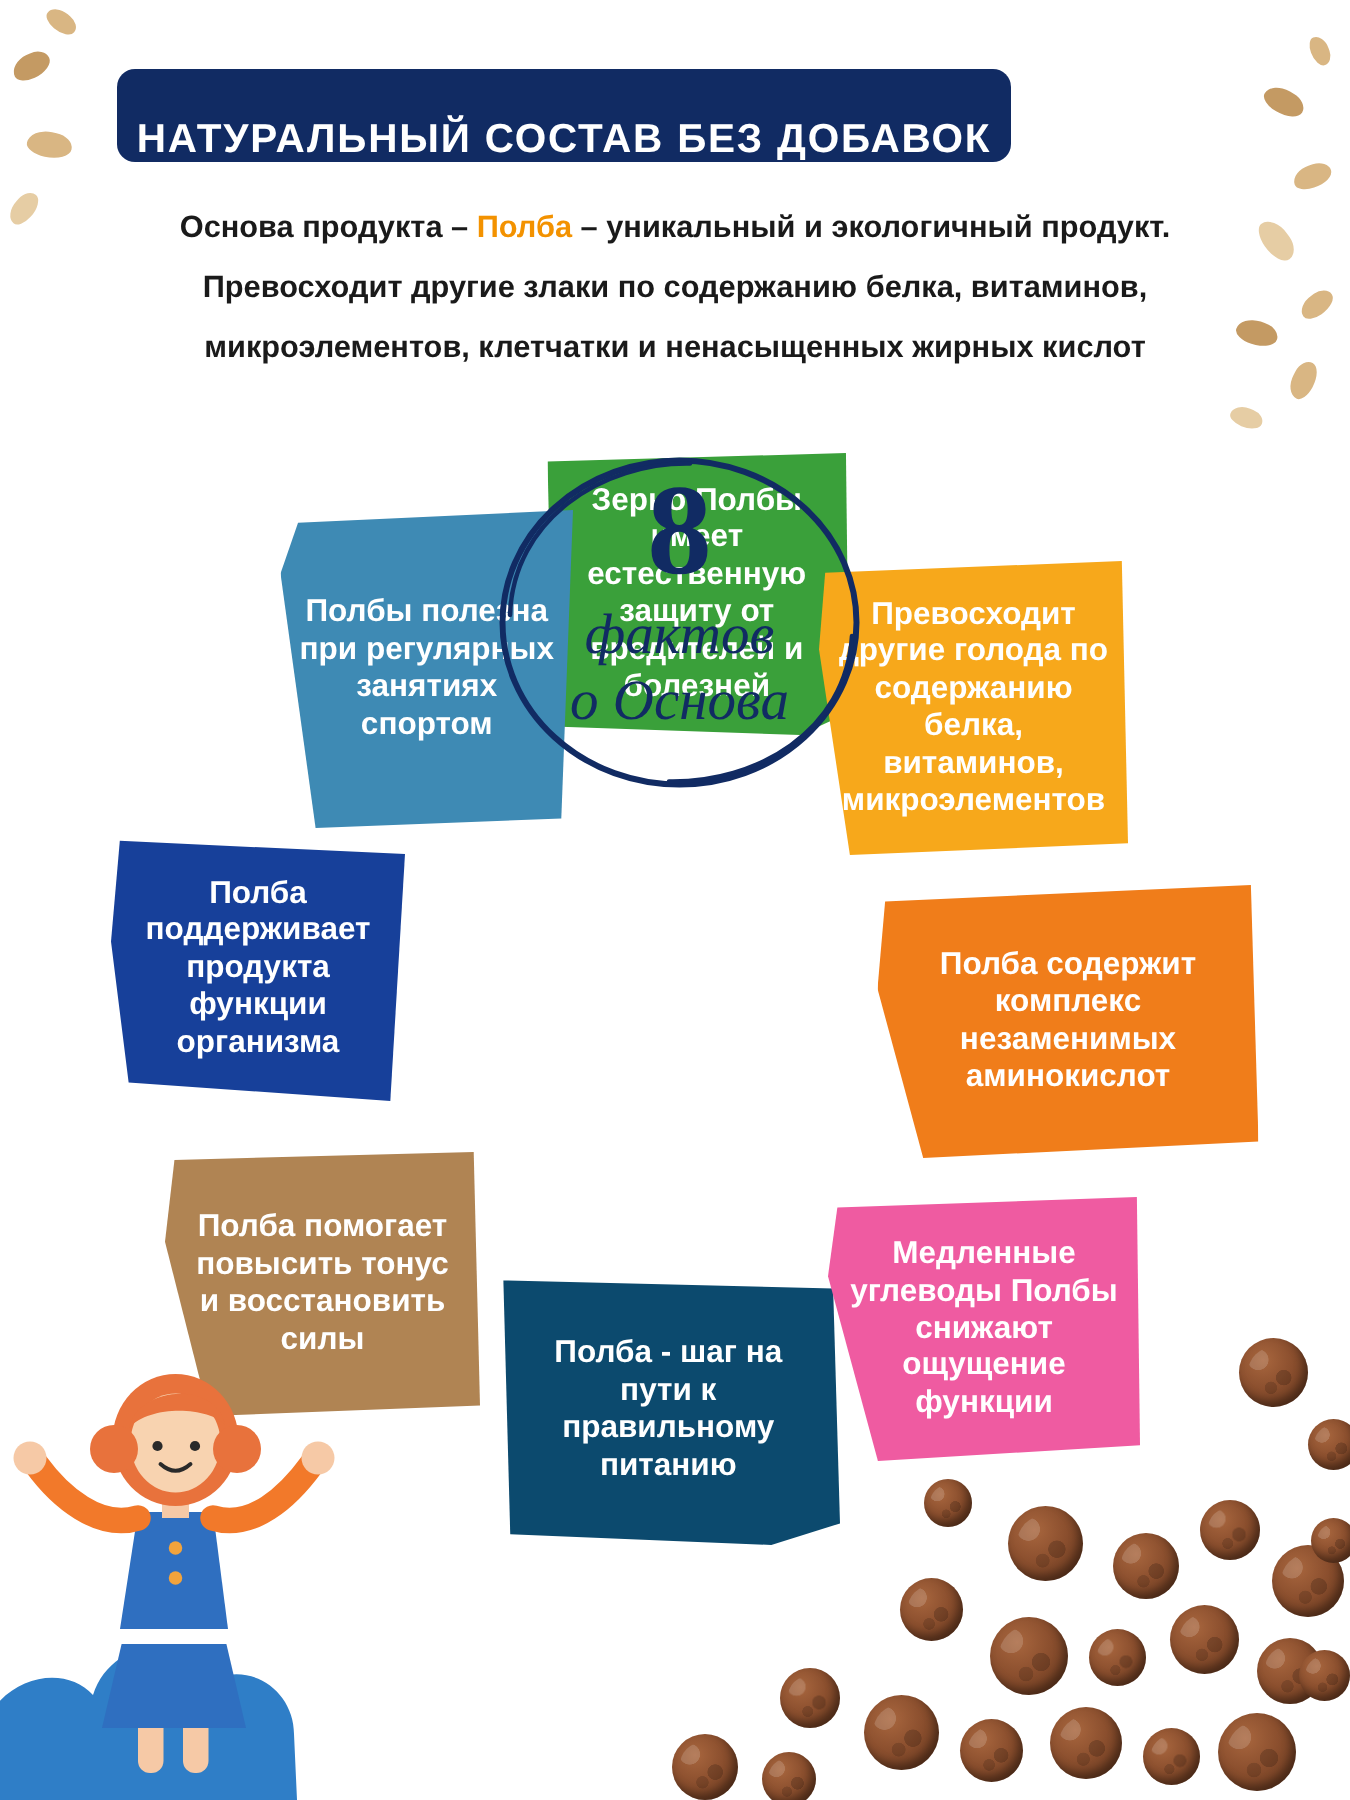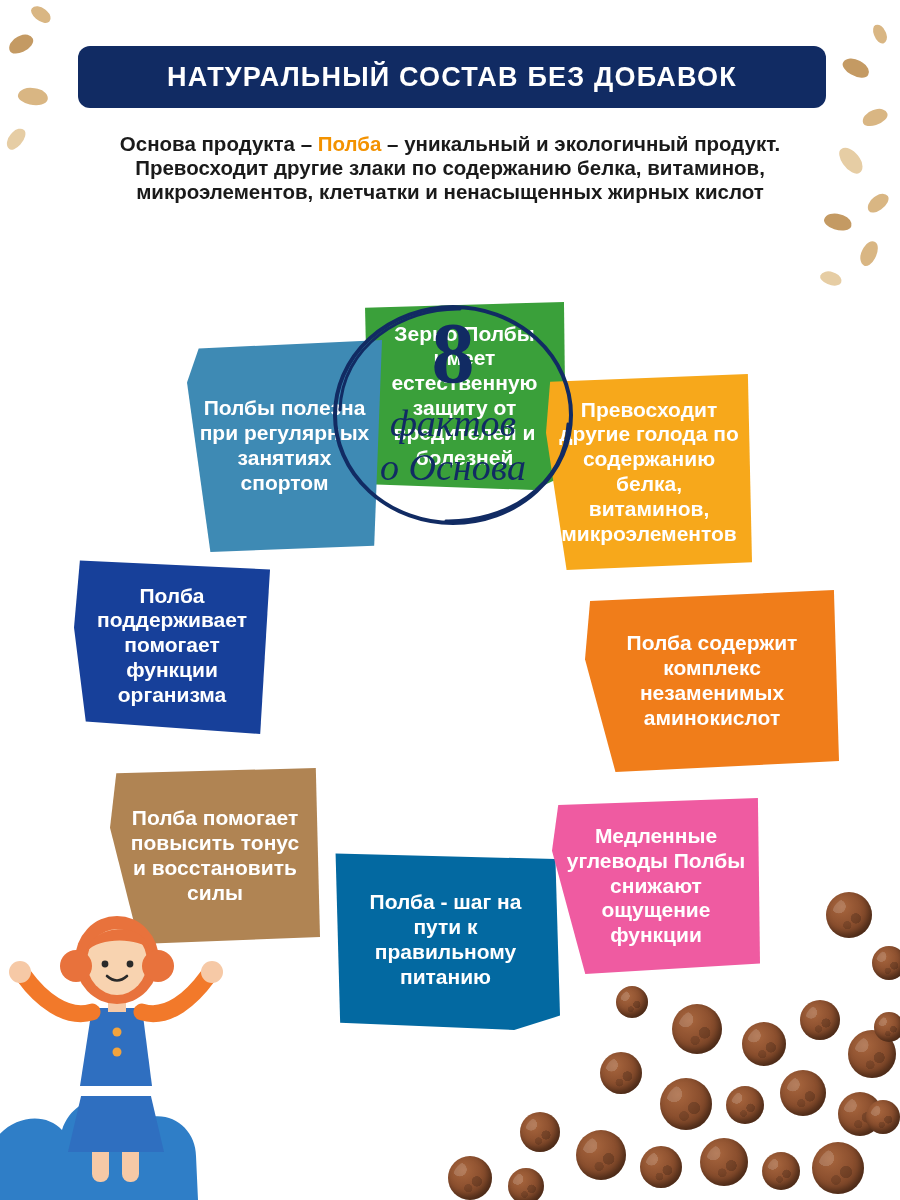--- a/index.html
+++ b/index.html
@@ -19,42 +19,42 @@
     transform-origin: center;
     z-index: 1;
   }
   .grain.dark { background: #c49a63; }
   .grain.light { background: #e6cda4; }
 
   
   .header-band {
     position: absolute;
     left: 78px; top: 46px;
-    width: 748px; height: 62px;
+    width: 596px; height: 62px;
     background: #112b63;
     border-radius: 12px;
-    display: flex; align-items: center; justify-content: center;
+    display: flex; align-items: flex-end; justify-content: center;
     z-index: 5;
   }
   .header-band .title {
     color: #ffffff;
     font-size: 27px;
     font-weight: bold;
     letter-spacing: 1.2px;
     text-align: center;
     white-space: nowrap;
   }
 
   .intro {
     position: absolute;
     left: 60px; top: 132px;
     width: 780px;
     text-align: center;
     font-size: 20.5px;
-    line-height: 24px;
+    line-height: 40px;
     font-weight: bold;
     color: #1a1a1a;
     z-index: 5;
   }
   .intro .hl { color: #f39200; }
 
   
   .board {
     position: absolute;
     left: 0; top: 280px;
@@ -76,21 +76,21 @@
   }
   .card span { display: block; width: 100%; }
 
   
   .c-green  { background: #3aa03a; }
   .c-blue   { background: #3e8ab4; }
   .c-orange { background: #f7a81b; }
   .c-navy   { background: #17409a; }
   .c-dorange{ background: #f07d1a; }
   .c-brown  { background: #b08453; }
-  .c-red    { background: #0369a1; }
+  .c-red    { background: #0c4a6e; }
   .c-pink   { background: #ef5ba1; }
 
   
   .badge {
     position: absolute;
     left: 318px; top: 292px;
     width: 270px; height: 250px;
     z-index: 6;
     pointer-events: none;
   }
@@ -177,21 +177,21 @@
     <span style="font-size: 21px;">Полбы полезна при регулярных занятиях спортом</span>
   </div>
 
   <div class="card c-orange" style="left:546px; top:94px; width:206px; height:196px;
               clip-path: polygon(2% 4%, 98% 0%, 100% 96%, 10% 100%, 0% 30%);">
     <span style="font-size: 21px;">Превосходит другие голода по содержанию белка, витаминов, микроэлементов</span>
   </div>
 
   <div class="card c-navy" style="left:74px; top:277px; width:196px; height:177px;
               clip-path: polygon(3% 2%, 100% 7%, 95% 100%, 6% 93%, 0% 40%);">
-    <span style="font-size: 21px;">Полба поддерживает помогает функции организма</span>
+    <span style="font-size: 21px;">Полба поддерживает продукта функции организма</span>
   </div>
 
   <div class="card c-dorange" style="left:585px; top:310px; width:254px; height:182px;
               clip-path: polygon(2% 6%, 98% 0%, 100% 94%, 12% 100%, 0% 38%);">
     <span style="font-size: 21px;">Полба содержит комплекс незаменимых аминокислот</span>
   </div>
 
   <div class="card c-brown" style="left:110px; top:488px; width:210px; height:176px;
               clip-path: polygon(3% 3%, 98% 0%, 100% 96%, 14% 100%, 0% 34%);">
     <span style="font-size: 21px;">Полба помогает повысить тонус и восстановить силы</span>

